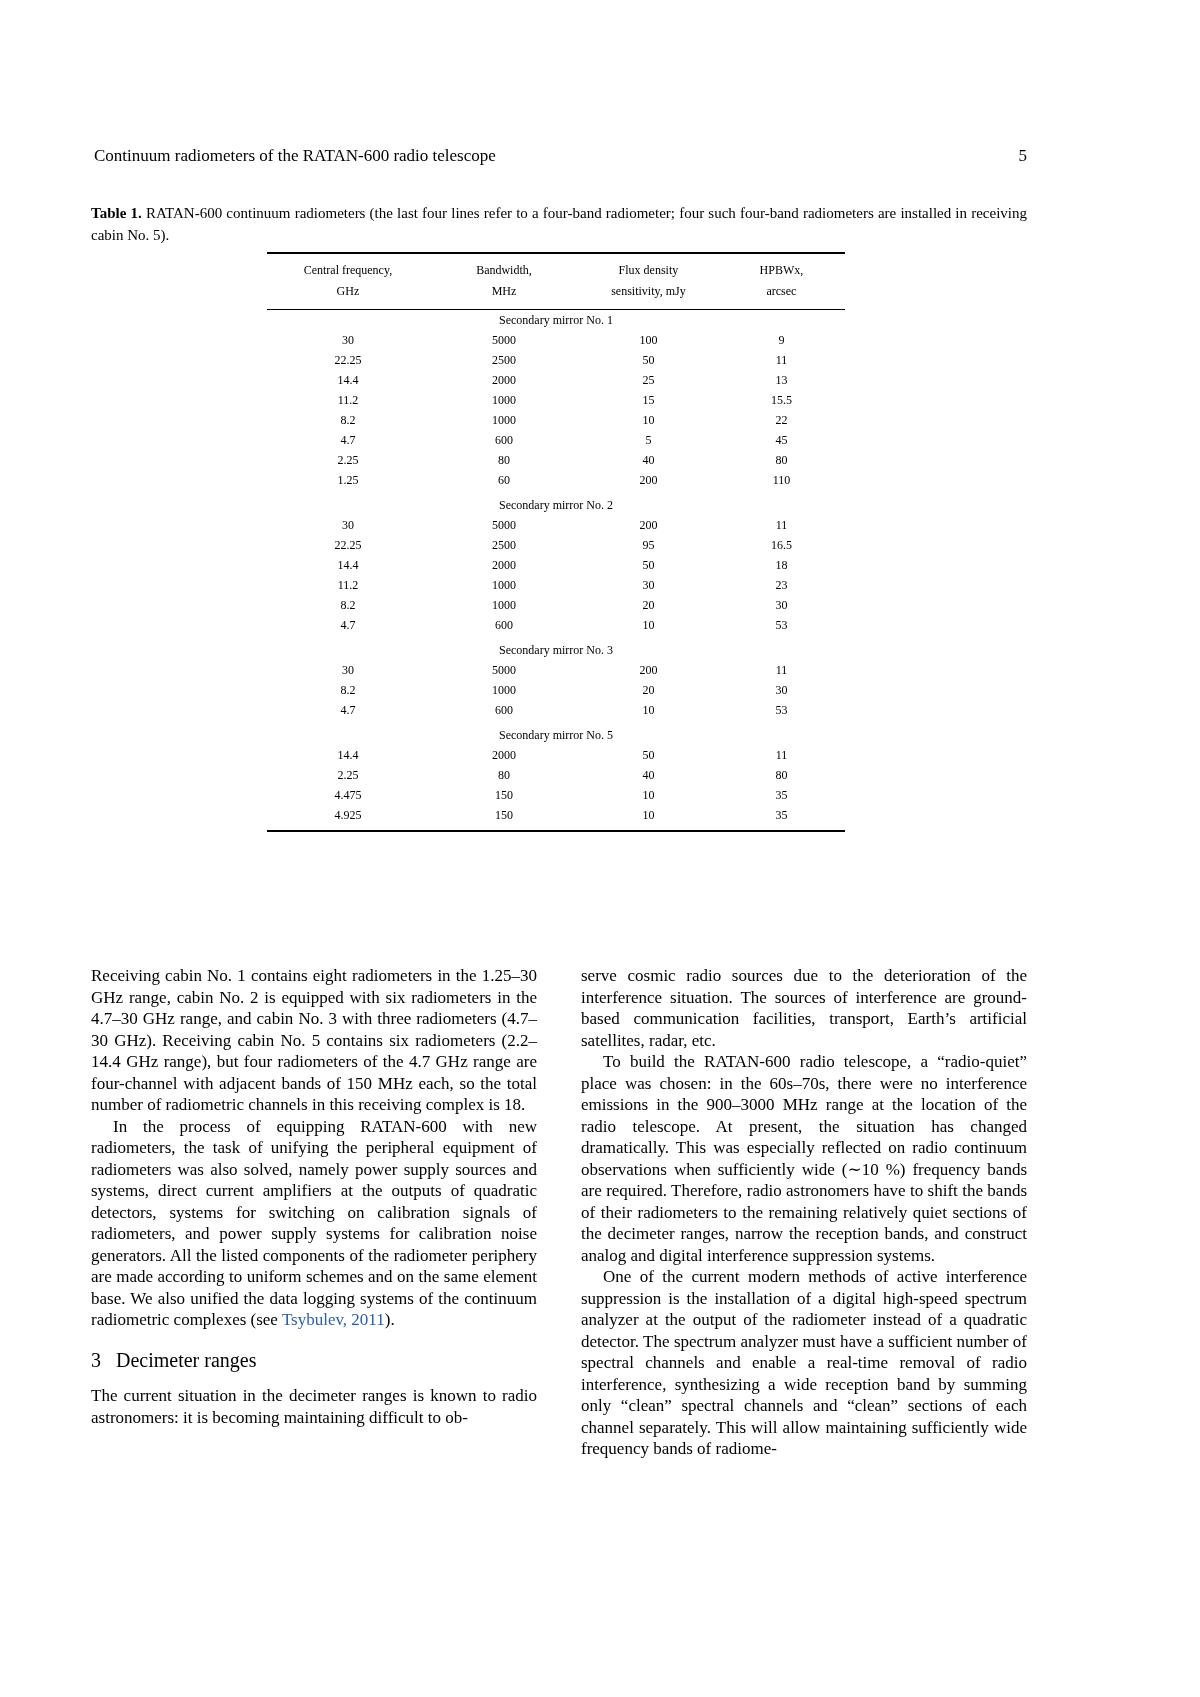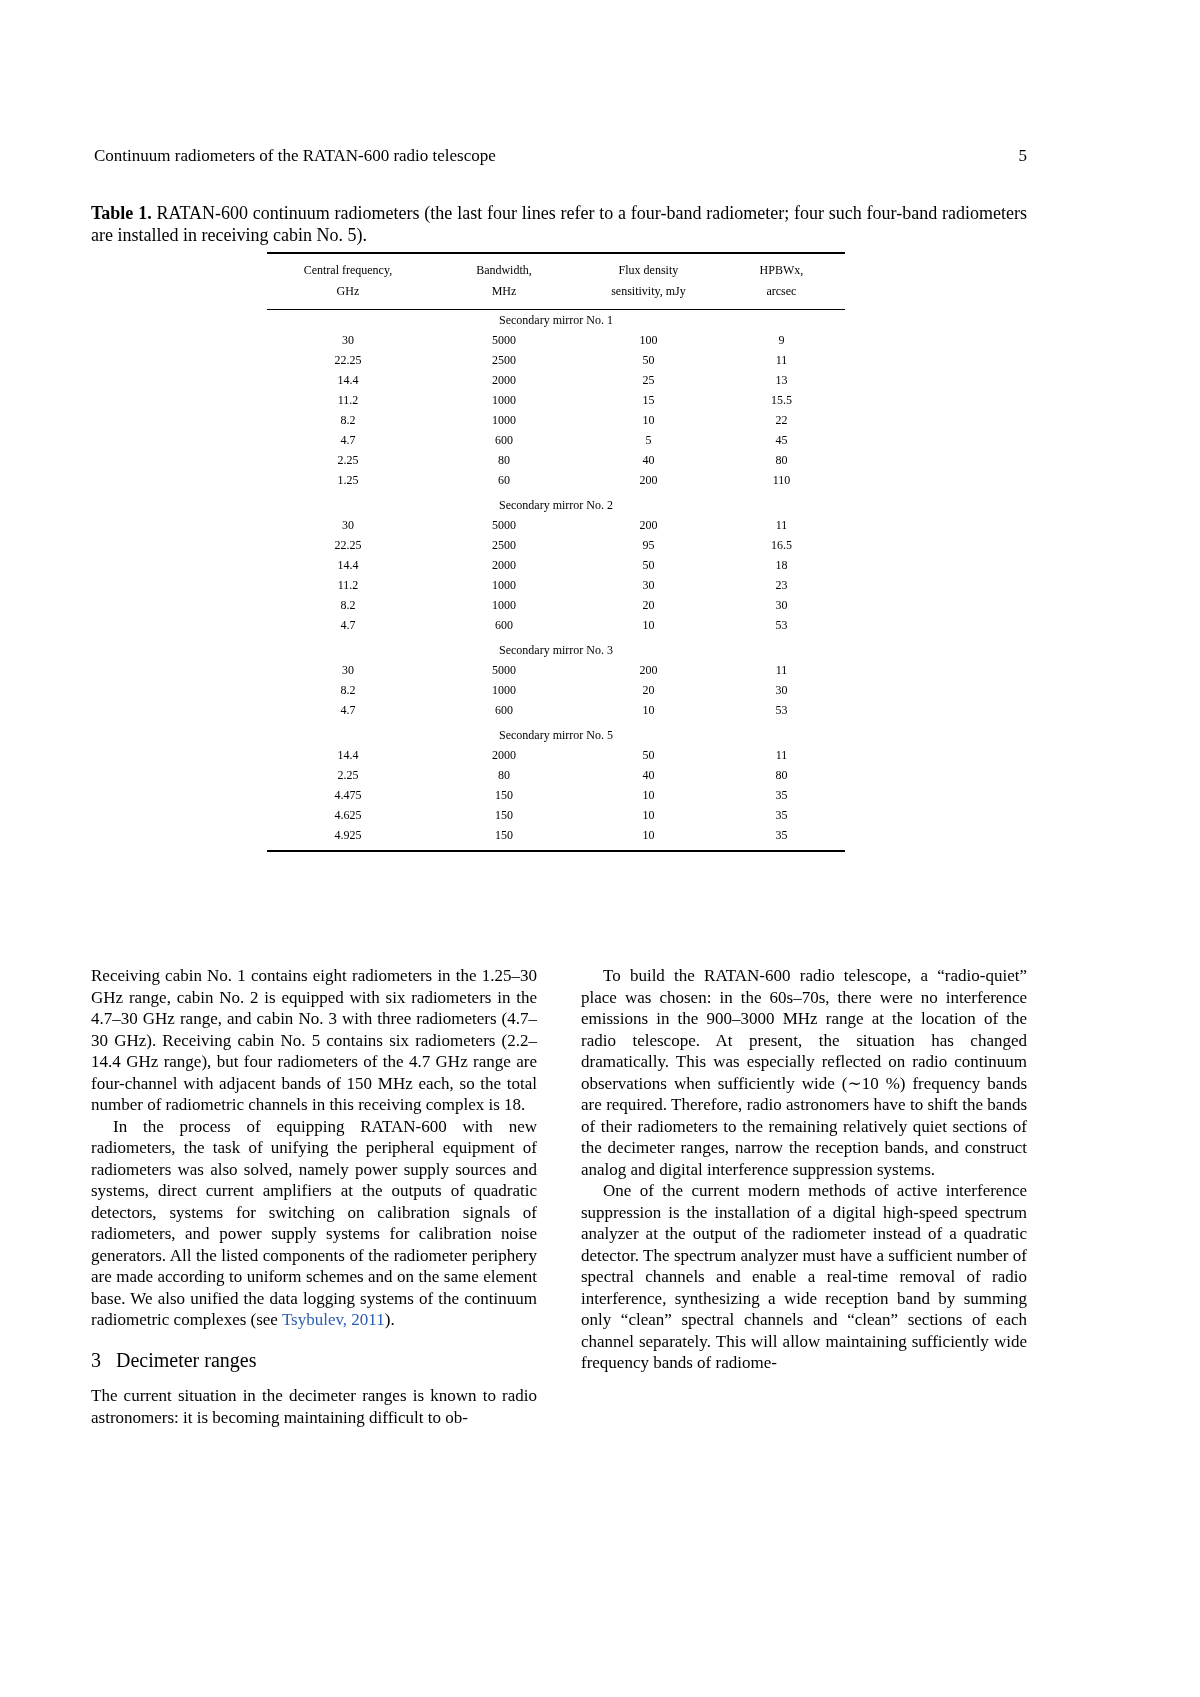--- a/index.html
+++ b/index.html
@@ -21,21 +21,21 @@
     display: flex;
     justify-content: space-between;
     font-size: 17px;
     line-height: 20px;
   }
   .caption {
     position: absolute;
     top: 202px;
     left: 91px;
     width: 936px;
-    font-size: 18px;
+    font-size: 15px;
     line-height: 22px;
     text-align: justify;
   }
   .caption b { font-weight: bold; }
   table.datatable {
     position: absolute;
     top: 252px;
     left: 267px;
     width: 578px;
     border-collapse: collapse;
@@ -251,41 +251,36 @@
           <td>80</td>
           <td>40</td>
           <td>80</td>
         </tr>
         <tr>
           <td>4.475</td>
           <td>150</td>
           <td>10</td>
           <td>35</td>
         </tr>
-        <tr>
-          <td>4.625</td>
-          <td>150</td>
-          <td>10</td>
-          <td>35</td>
-        </tr>
         <tr class="last-data-row">
           <td>4.925</td>
           <td>150</td>
           <td>10</td>
           <td>35</td>
         </tr>
       </tbody>
   </table>
 
   <div class="columns">
     <div class="col" id="col-left">
         <p class="body-para">Receiving cabin No. 1 contains eight radiometers in the 1.25–30 GHz range, cabin No. 2 is equipped with six radiometers in the 4.7–30 GHz range, and cabin No. 3 with three radiometers (4.7–30 GHz). Receiving cabin No. 5 contains six radiometers (2.2–14.4 GHz range), but four radiometers of the 4.7 GHz range are four-channel with adjacent bands of 150 MHz each, so the total number of radiometric channels in this receiving complex is 18.</p>
         <p class="body-para indent">In the process of equipping RATAN-600 with new radiometers, the task of unifying the peripheral equipment of radiometers was also solved, namely power supply sources and systems, direct current amplifiers at the outputs of quadratic detectors, systems for switching on calibration signals of radiometers, and power supply systems for calibration noise generators. All the listed components of the radiometer periphery are made according to uniform schemes and on the same element base. We also unified the data logging systems of the continuum radiometric complexes (see <a class="cite-link">Tsybulev, 2011</a>).</p>
         <h2 class="section-heading"><span class="hnum">3</span><span>Decimeter ranges</span></h2>
         <p class="body-para">The current situation in the decimeter ranges is known to radio astronomers: it is becoming maintaining difficult to ob-</p>
       </div>
     <div class="col" id="col-right">
+        <p class="body-para">serve cosmic radio sources due to the deterioration of the interference situation. The sources of interference are ground-based communication facilities, transport, Earth’s artificial satellites, radar, etc.</p>
         <p class="body-para indent">To build the RATAN-600 radio telescope, a “radio-quiet” place was chosen: in the 60s–70s, there were no interference emissions in the 900–3000 MHz range at the location of the radio telescope. At present, the situation has changed dramatically. This was especially reflected on radio continuum observations when sufficiently wide (∼10 %) frequency bands are required. Therefore, radio astronomers have to shift the bands of their radiometers to the remaining relatively quiet sections of the decimeter ranges, narrow the reception bands, and construct analog and digital interference suppression systems.</p>
         <p class="body-para indent">One of the current modern methods of active interference suppression is the installation of a digital high-speed spectrum analyzer at the output of the radiometer instead of a quadratic detector. The spectrum analyzer must have a sufficient number of spectral channels and enable a real-time removal of radio interference, synthesizing a wide reception band by summing only “clean” spectral channels and “clean” sections of each channel separately. This will allow maintaining sufficiently wide frequency bands of radiome-</p>
       </div>
   </div>
 
 </div>
 
 </body></html>

